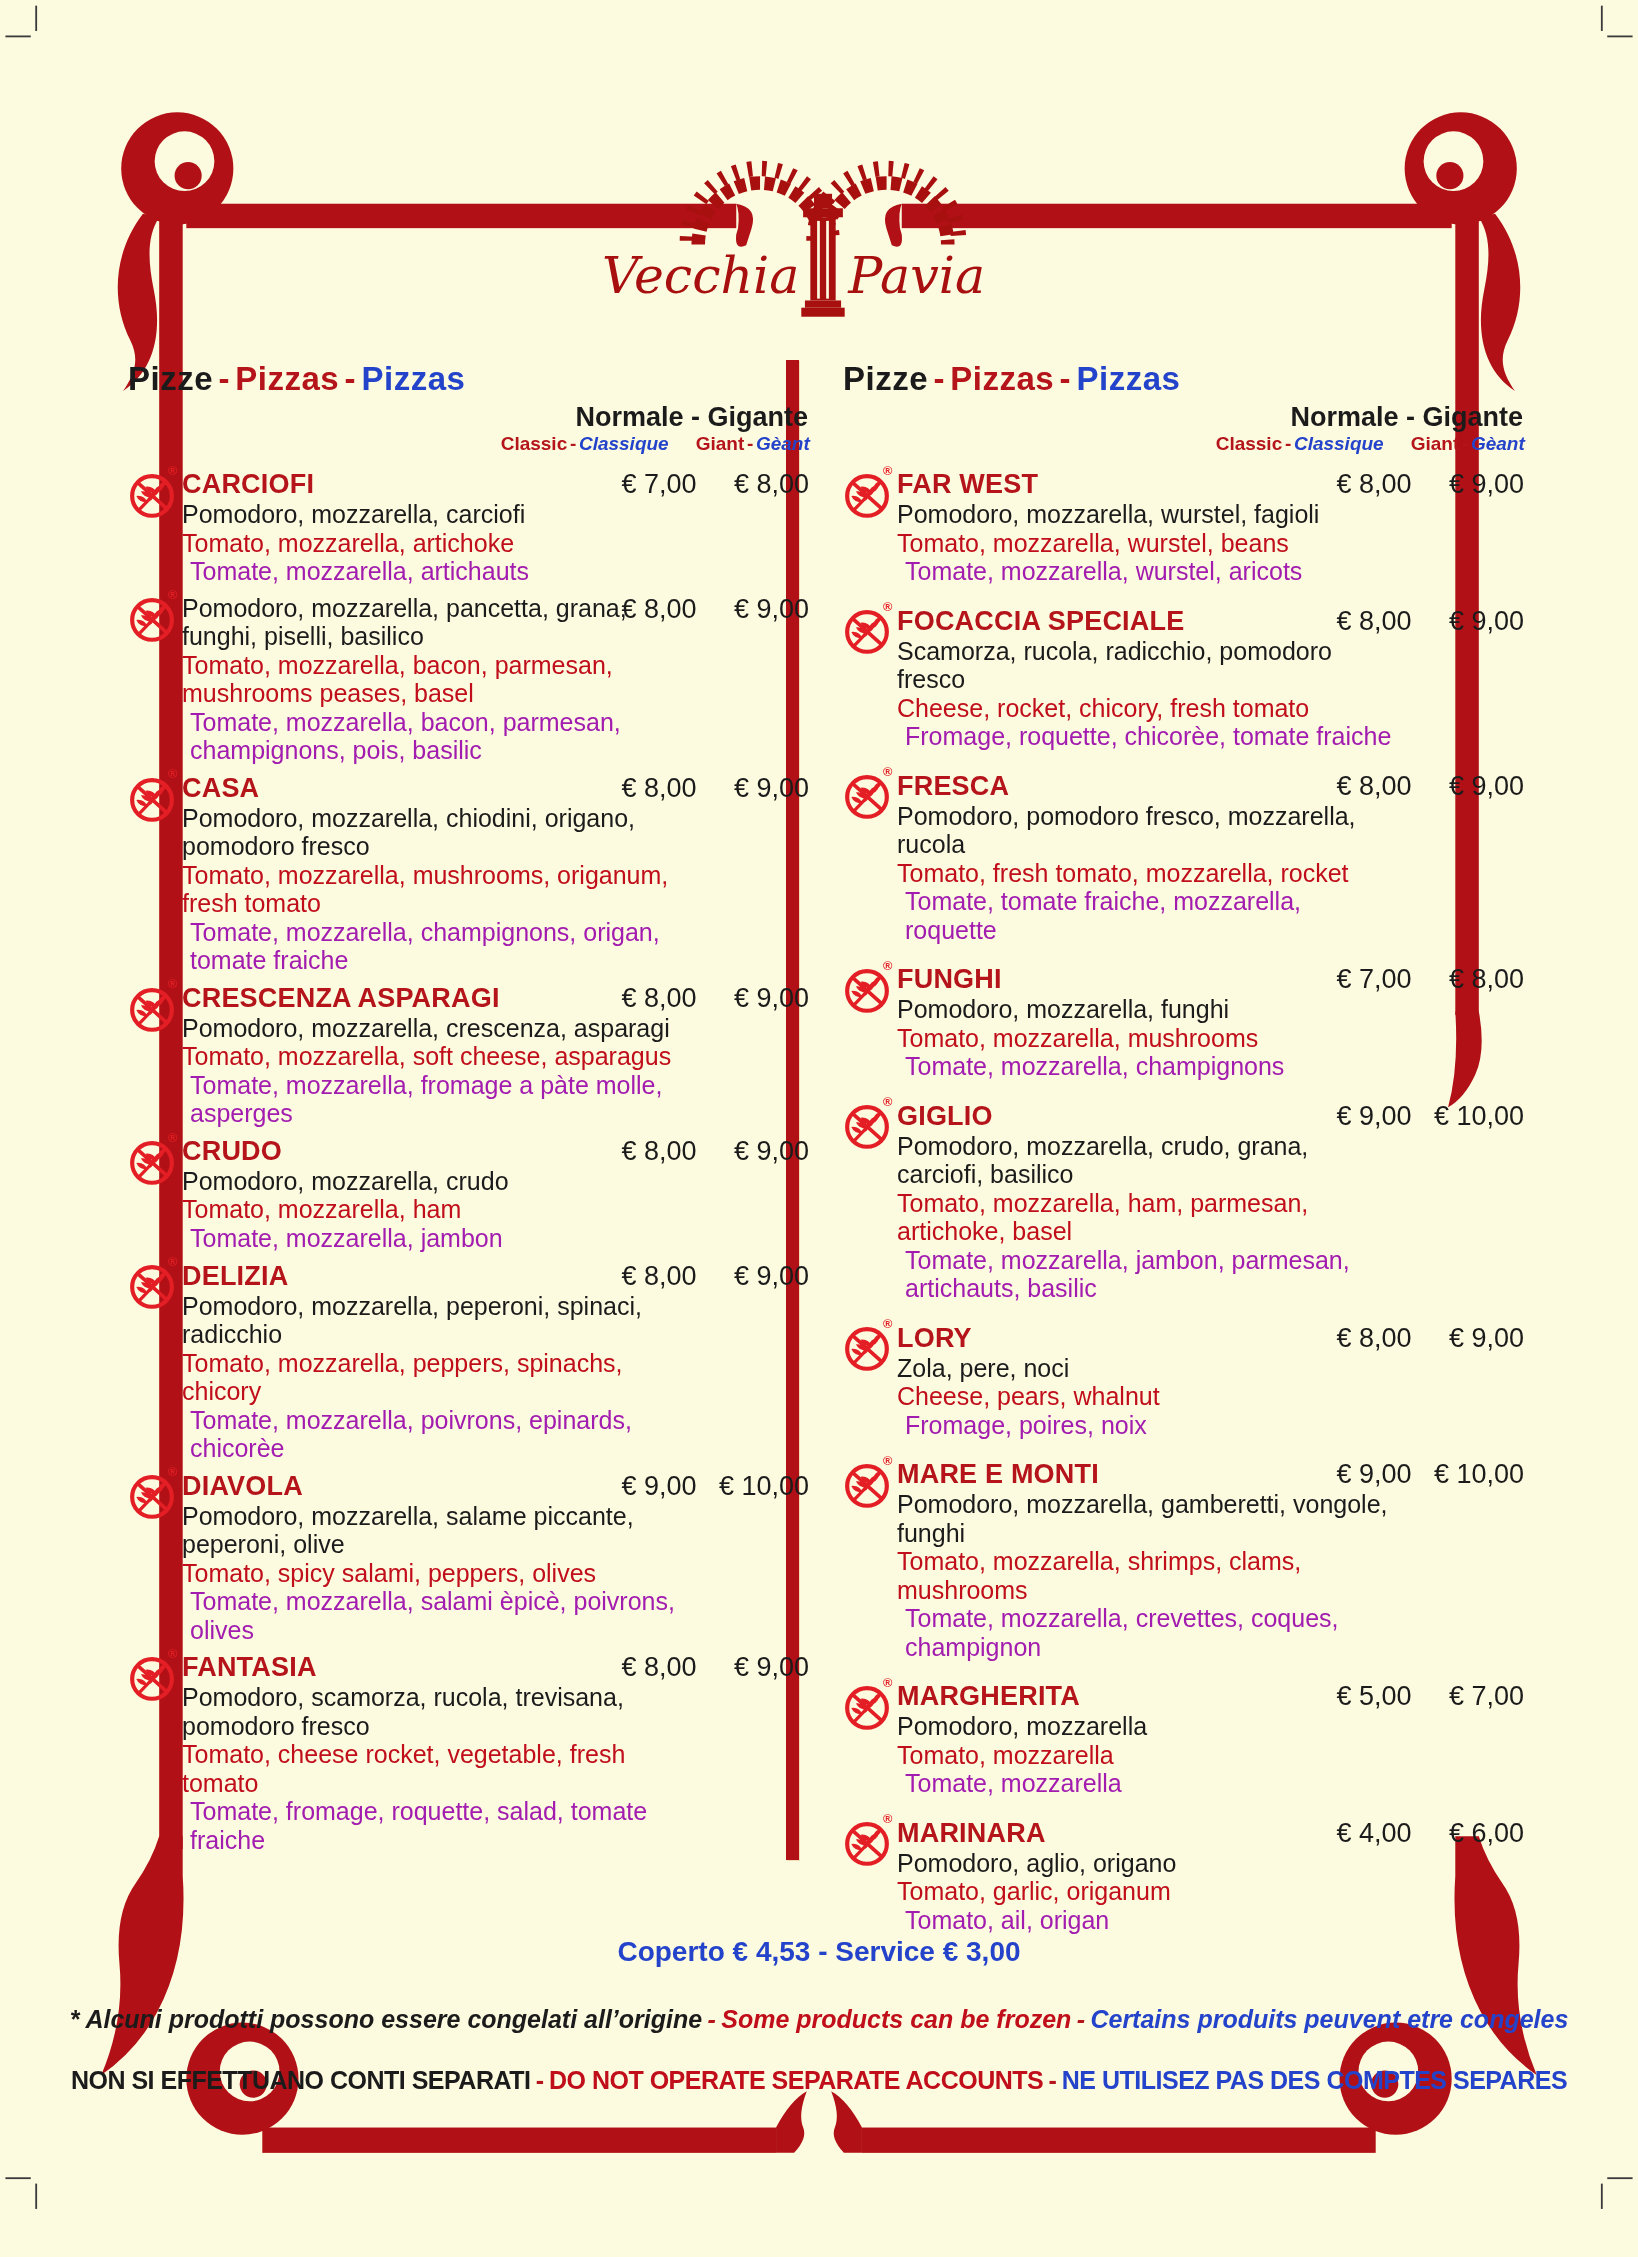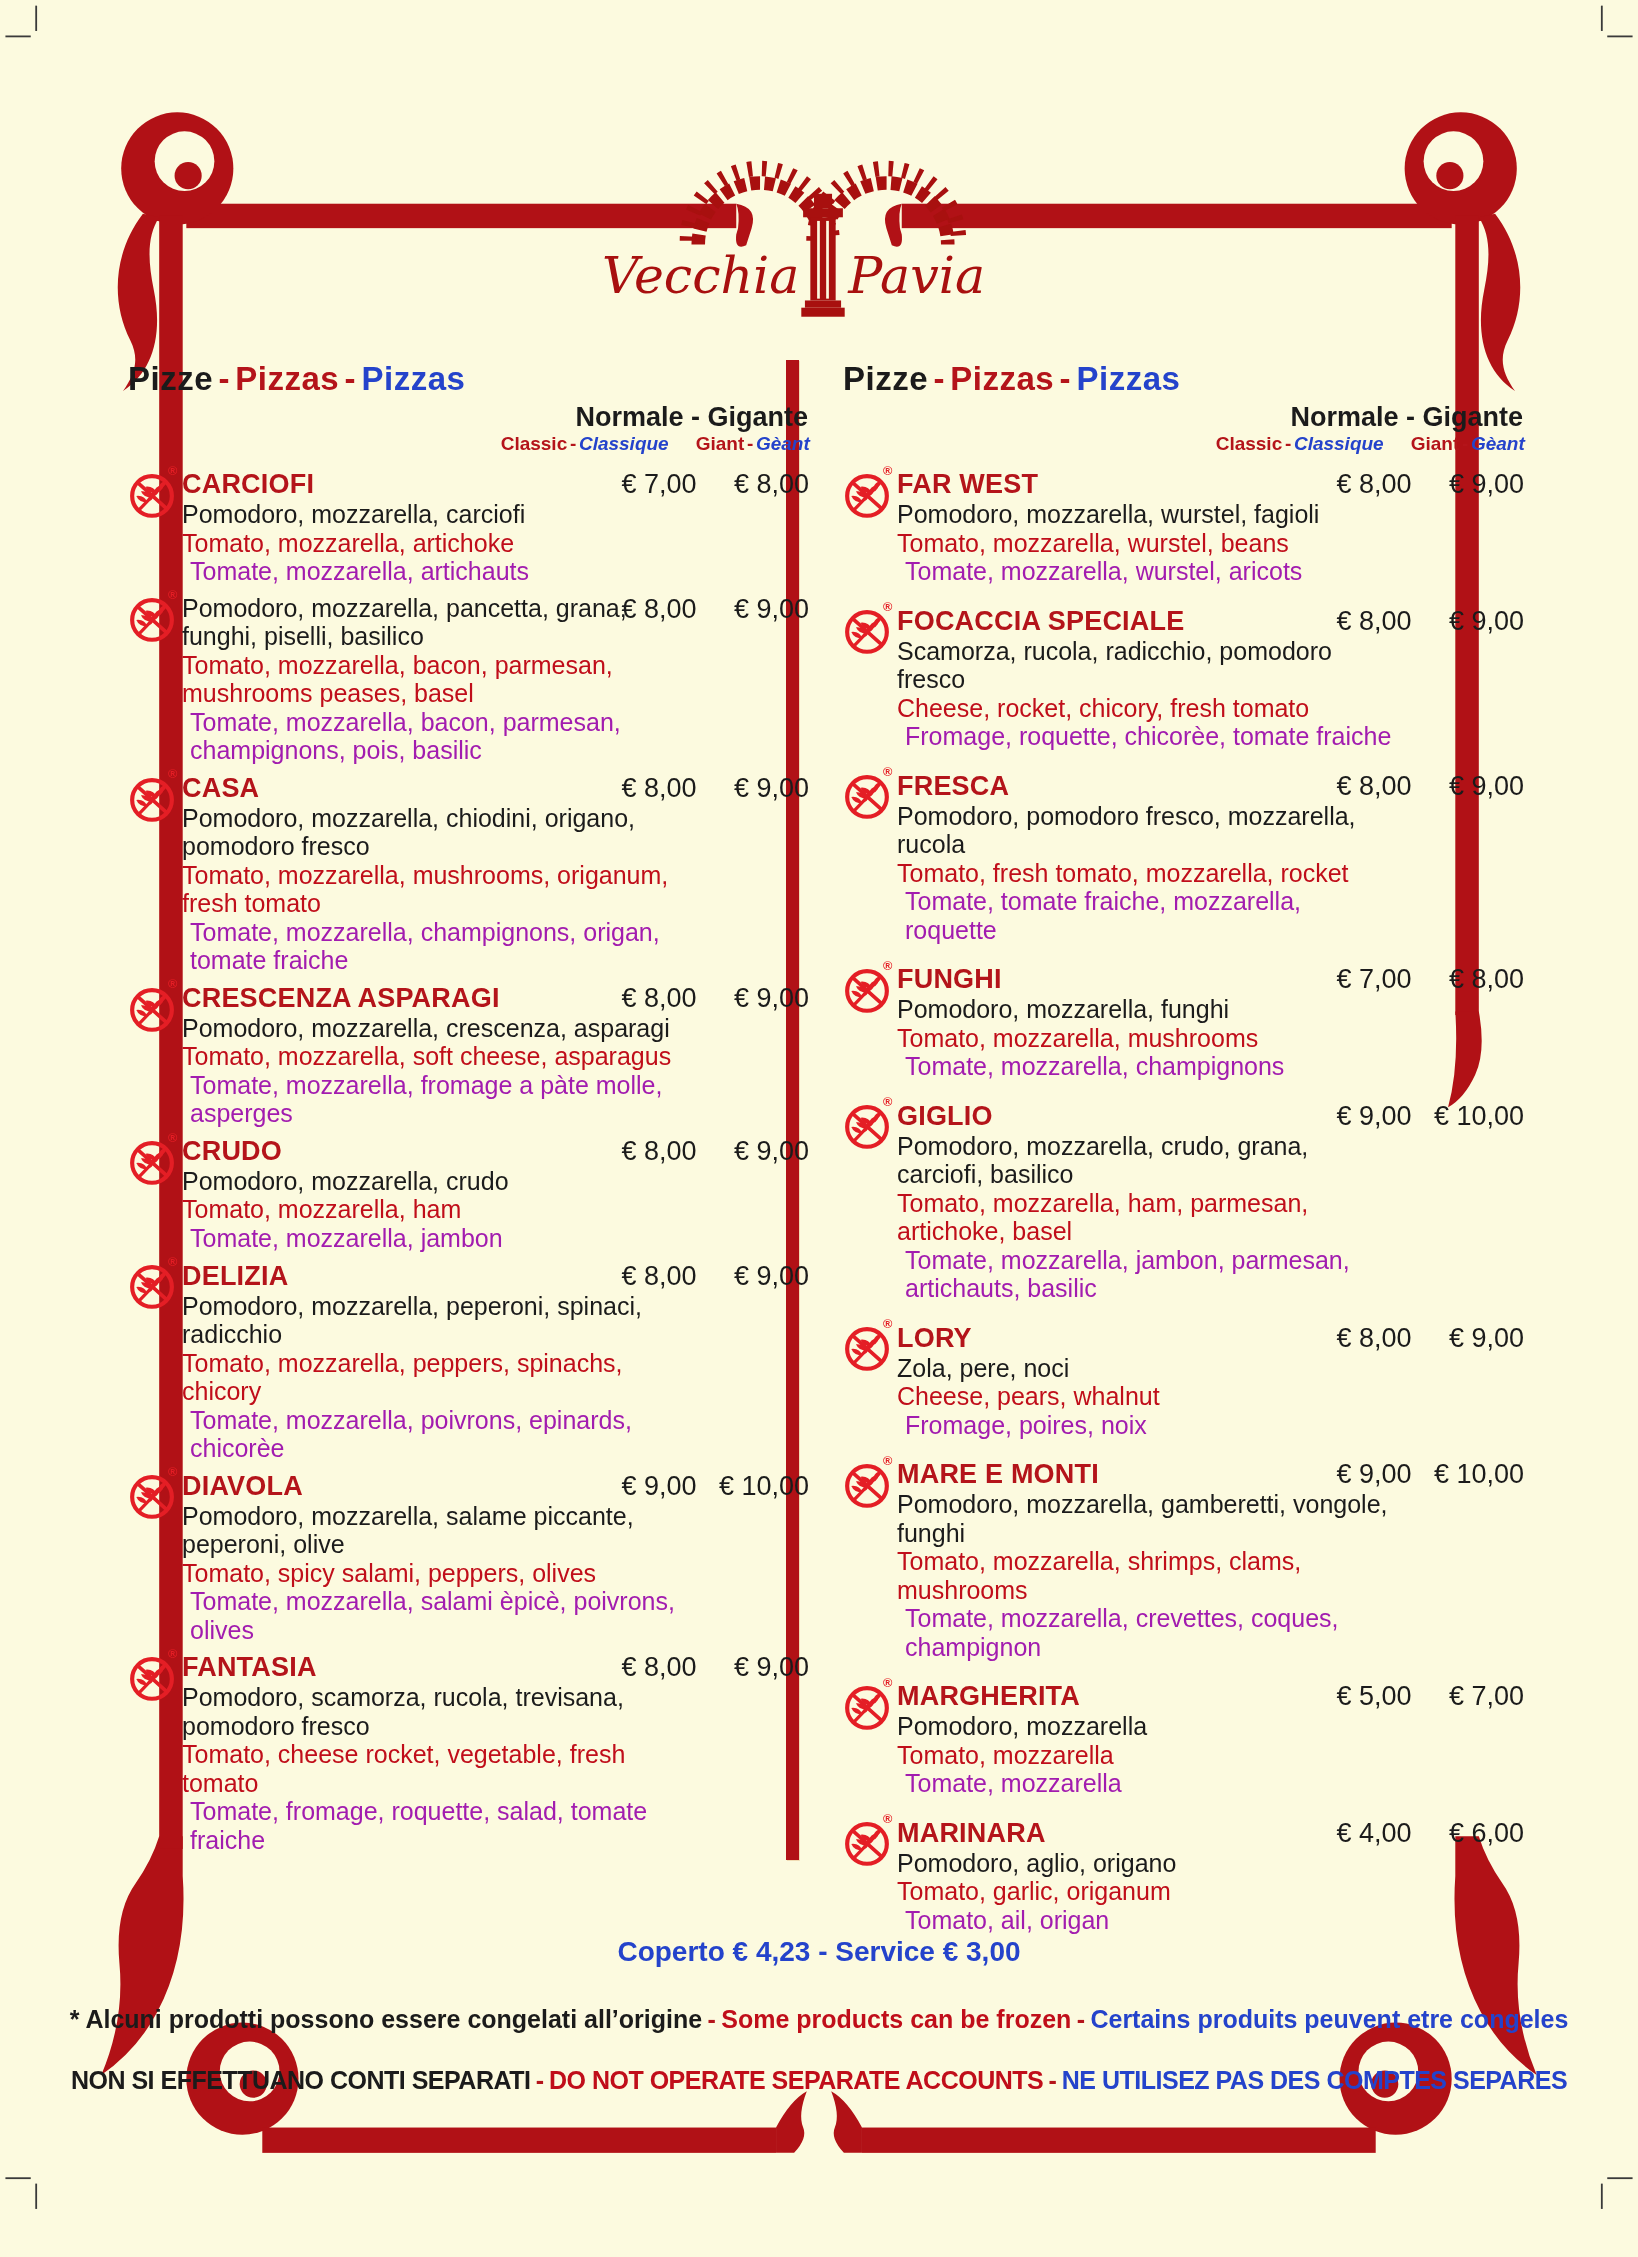--- a/index.html
+++ b/index.html
@@ -40,21 +40,21 @@
   .desc  { font-size:25px; line-height:28.5px; }
   .l-it { color:#1B1B1B; } .l-en { color:#C00E1A; } .l-fr { color:#a21caf;margin-left:8px; }
   .price { position:absolute; top:0; right:8px; font-size:27px; line-height:31px;
            color:#1B1B1B; white-space:nowrap; }
   .price span { display:inline-block; width:105px; text-align:right; }
 
   
   .coperto { position:absolute; top:1936px; left:0; width:100%; text-align:center;
              font-size:28px; font-weight:bold; color:#2443CB; }
   .note1 { position:absolute; top:2005px; left:0; width:100%; text-align:center;
-           font-size:25px; font-weight:bold; }
+           font-size:25px; font-style:italic; font-weight:bold; }
   .note2 { position:absolute; top:2066px; left:0; width:100%; text-align:center;
            font-size:25px; font-weight:bold; letter-spacing:-0.5px; }
   .ft-it { color:#1B1B1B; } .ft-en { color:#C00E1A; } .ft-fr { color:#2443CB; }
   .ft-sep { color:#B4141A; padding:0 5.4px; }
 </style>
 </head>
 <body>
 
 <div class="page">
 
@@ -478,21 +478,21 @@
       <div class="desc l-fr">Tomato, ail, origan</div>
     </div>
     <div class="price">
       <span>€ 4,00</span>
       <span>€ 6,00</span>
     </div>
   </div>
 </div>
   </div>
 
-  <div class="coperto">Coperto € 4,23 - Service € 3,00</div>
+  <div class="coperto">Coperto € 4,53 - Service € 3,00</div>
   <div class="note1">
     <span class="ft-it">* Alcuni prodotti possono essere congelati all’origine</span><span class="ft-sep">-</span><span class="ft-en">Some products can be frozen</span><span class="ft-sep">-</span><span class="ft-fr">Certains produits peuvent etre congeles</span>
   </div>
   <div class="note2">
     <span class="ft-it">NON SI EFFETTUANO CONTI SEPARATI</span><span class="ft-sep">-</span><span class="ft-en">DO NOT OPERATE SEPARATE ACCOUNTS</span><span class="ft-sep">-</span><span class="ft-fr">NE UTILISEZ PAS DES COMPTES SEPARES</span>
   </div>
 
 </div>
 
 

